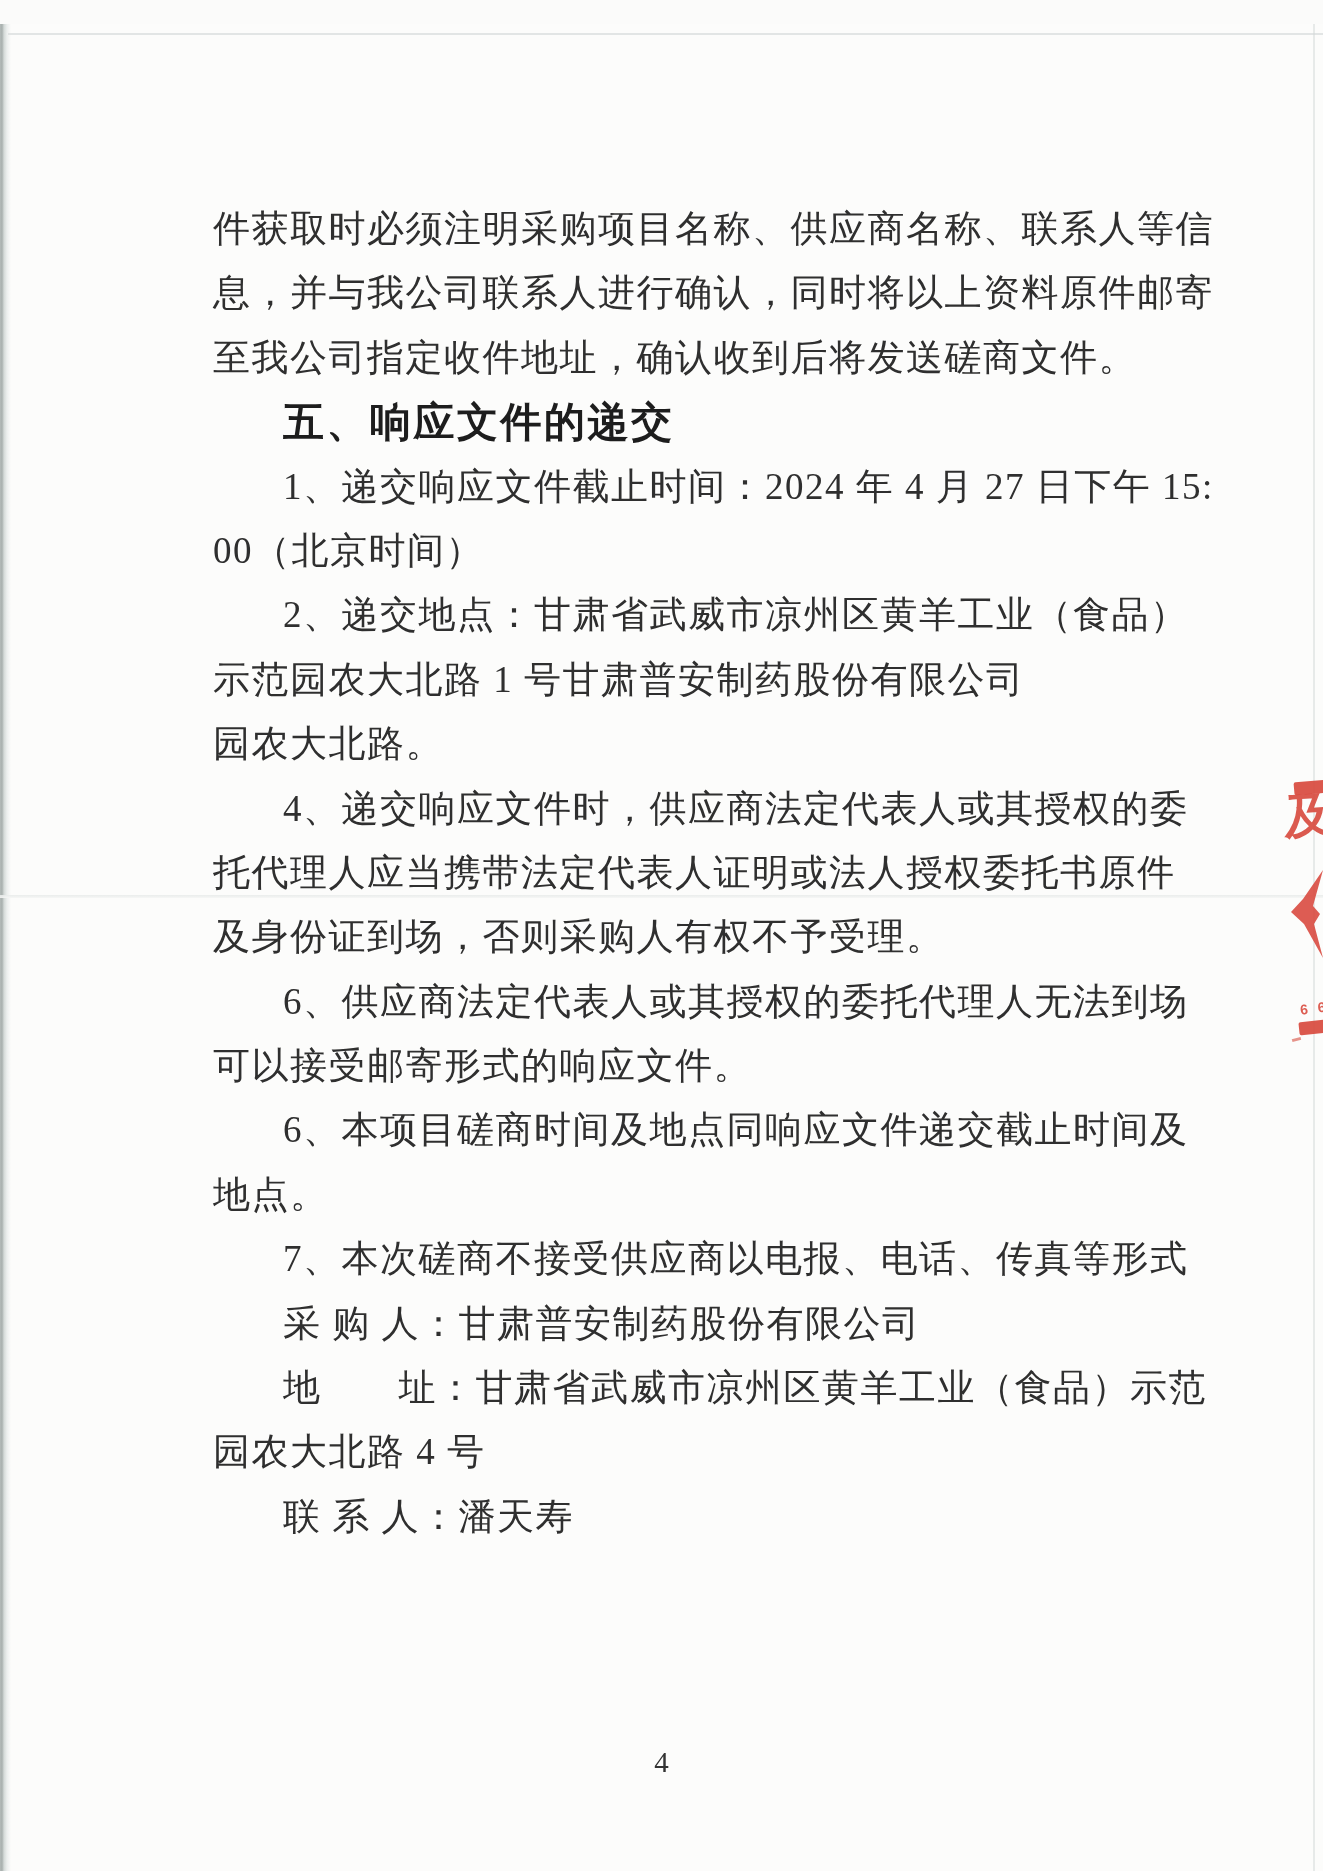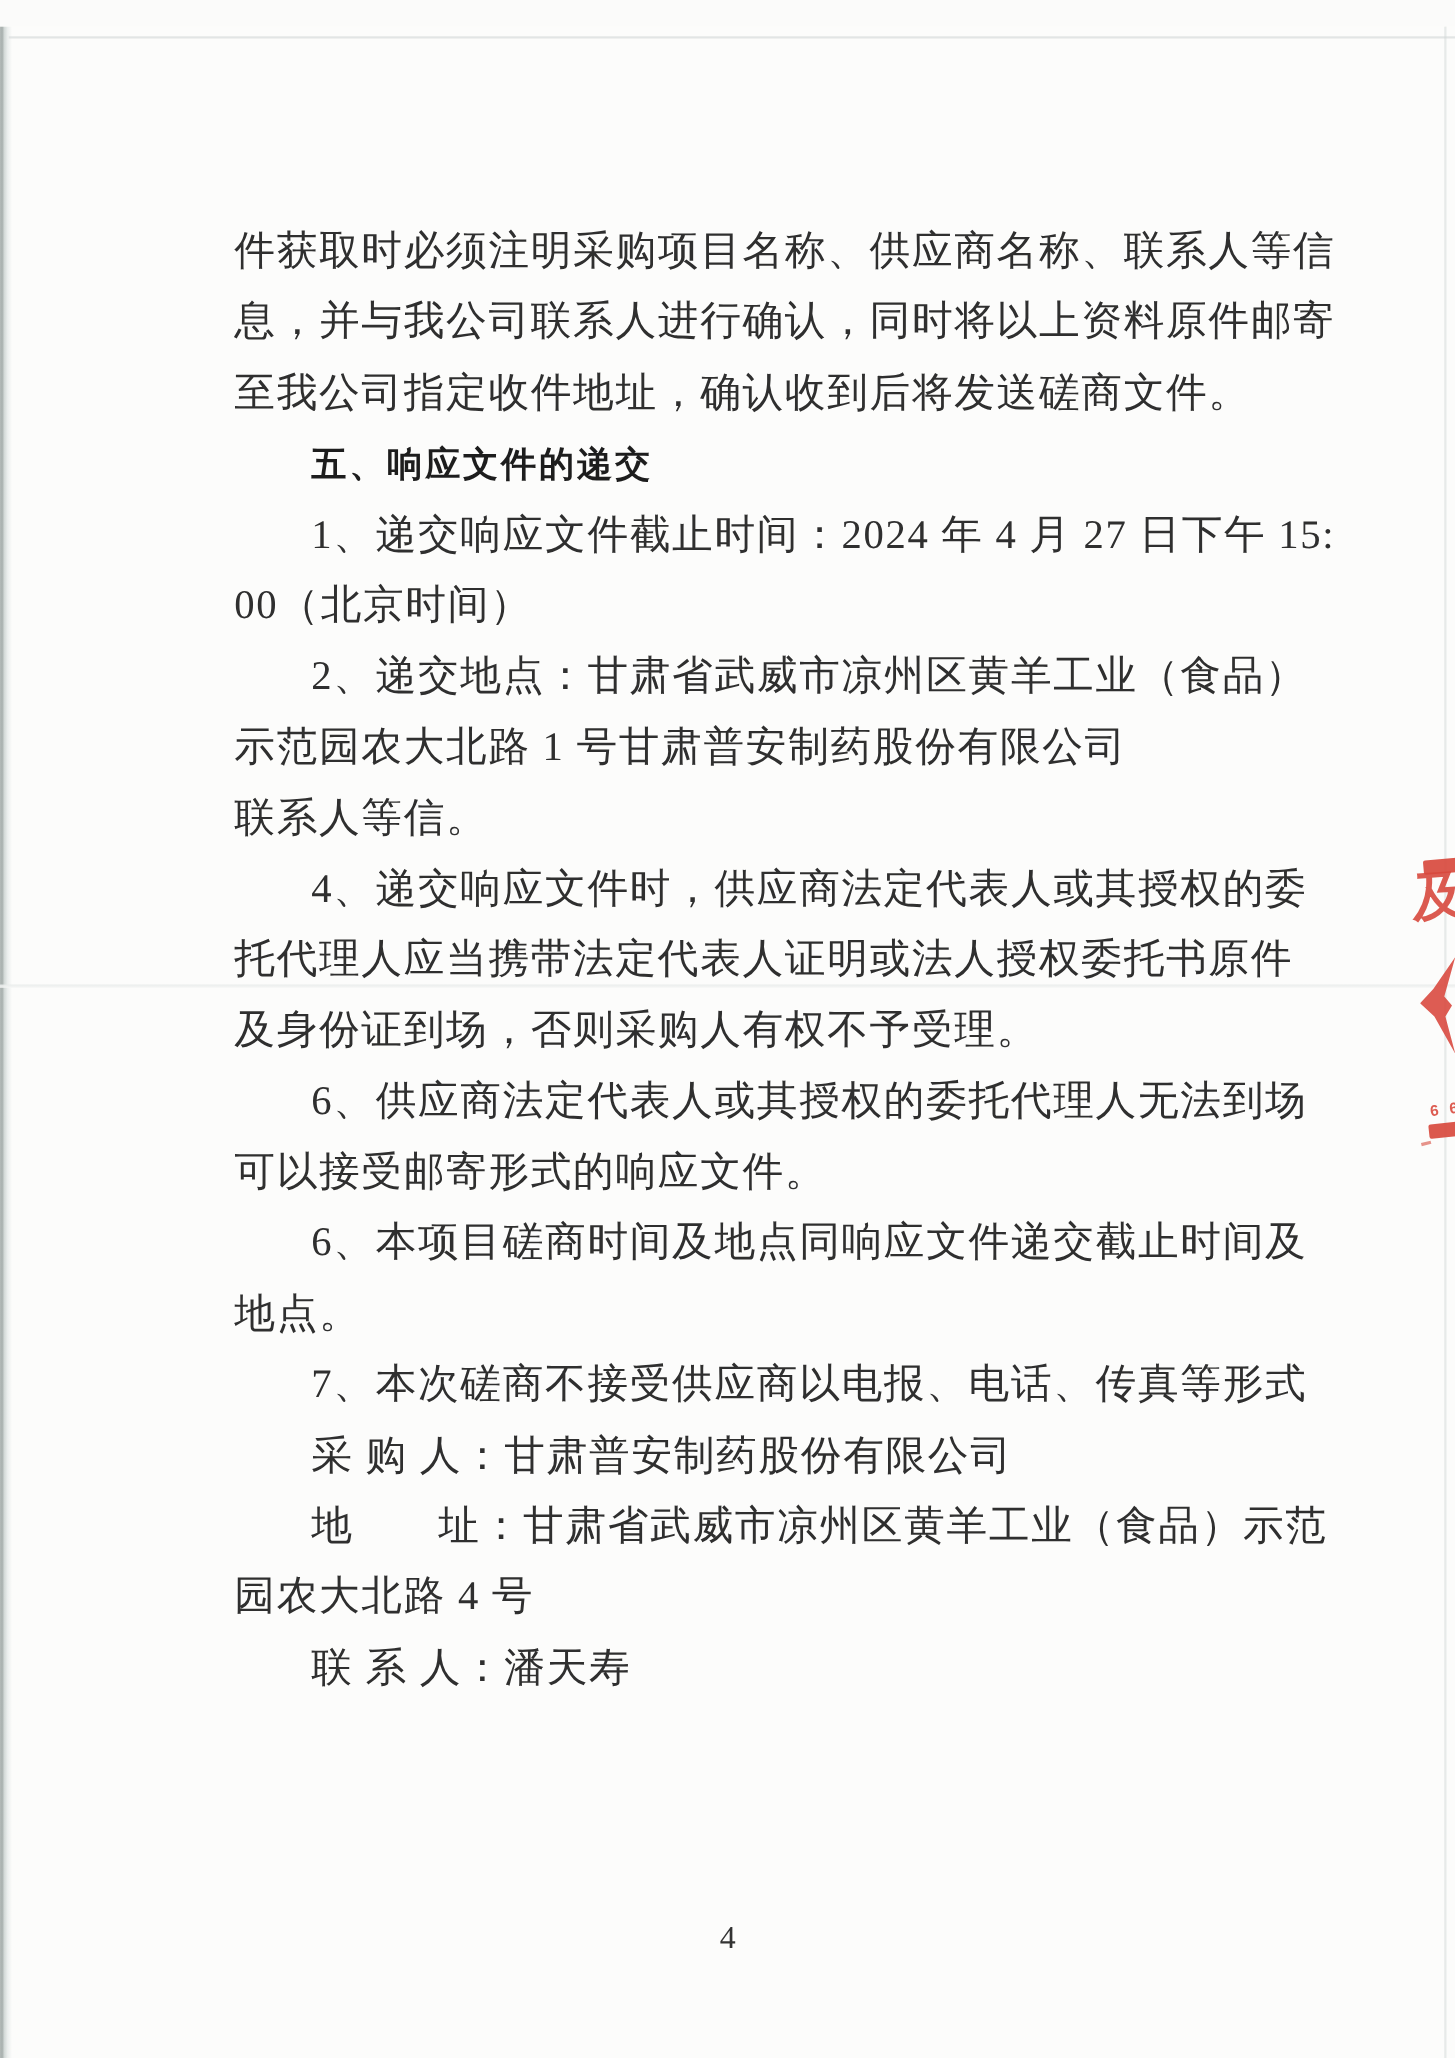--- a/index.html
+++ b/index.html
@@ -37,21 +37,21 @@
   
   .textblock { position: absolute; left: 213px; top: 173px; width: 935px; }
   .ln {
     height: 64.4px; line-height: 64.4px;
     font-size: 37px; letter-spacing: 1.5px;
     color: #2f2f2f; white-space: nowrap;
   }
   .ln.indent { padding-left: 70px; }
   .ln.heading {
     font-family: "Liberation Sans", sans-serif;
-    font-weight: 700; font-size: 32px; letter-spacing: 2.5px; color: #1d1d1d;
+    font-weight: 700; font-size: 41px; letter-spacing: 2.5px; color: #1d1d1d;
   }
 
   .pagenum {
     position: absolute; left: 0; top: 1722px; width: 100%;
     text-align: center; font-size: 29px; color: #333; line-height: 32px;
   }
 
   
   .seal-bar-top {
     position: absolute; left: 1294px; top: 757px; width: 34px; height: 13px;
@@ -91,21 +91,21 @@
 
   <div class="textblock">
     <div class="ln">件获取时必须注明采购项目名称、供应商名称、联系人等信</div>
     <div class="ln">息，并与我公司联系人进行确认，同时将以上资料原件邮寄</div>
     <div class="ln">至我公司指定收件地址，确认收到后将发送磋商文件。</div>
     <div class="ln heading indent">五、响应文件的递交</div>
     <div class="ln indent">1、递交响应文件截止时间：2024 年 4 月 27 日下午 15:</div>
     <div class="ln">00（北京时间）</div>
     <div class="ln indent">2、递交地点：甘肃省武威市凉州区黄羊工业（食品）</div>
     <div class="ln">示范园农大北路 1 号甘肃普安制药股份有限公司</div>
-    <div class="ln">联系人等信。</div>
+    <div class="ln">园农大北路。</div>
     <div class="ln indent">4、递交响应文件时，供应商法定代表人或其授权的委</div>
     <div class="ln">托代理人应当携带法定代表人证明或法人授权委托书原件</div>
     <div class="ln">及身份证到场，否则采购人有权不予受理。</div>
     <div class="ln indent">6、供应商法定代表人或其授权的委托代理人无法到场</div>
     <div class="ln">可以接受邮寄形式的响应文件。</div>
     <div class="ln indent">6、本项目磋商时间及地点同响应文件递交截止时间及</div>
     <div class="ln">地点。</div>
     <div class="ln indent">7、本次磋商不接受供应商以电报、电话、传真等形式</div>
     <div class="ln indent">采 购 人：甘肃普安制药股份有限公司</div>
     <div class="ln indent">地　　址：甘肃省武威市凉州区黄羊工业（食品）示范</div>

